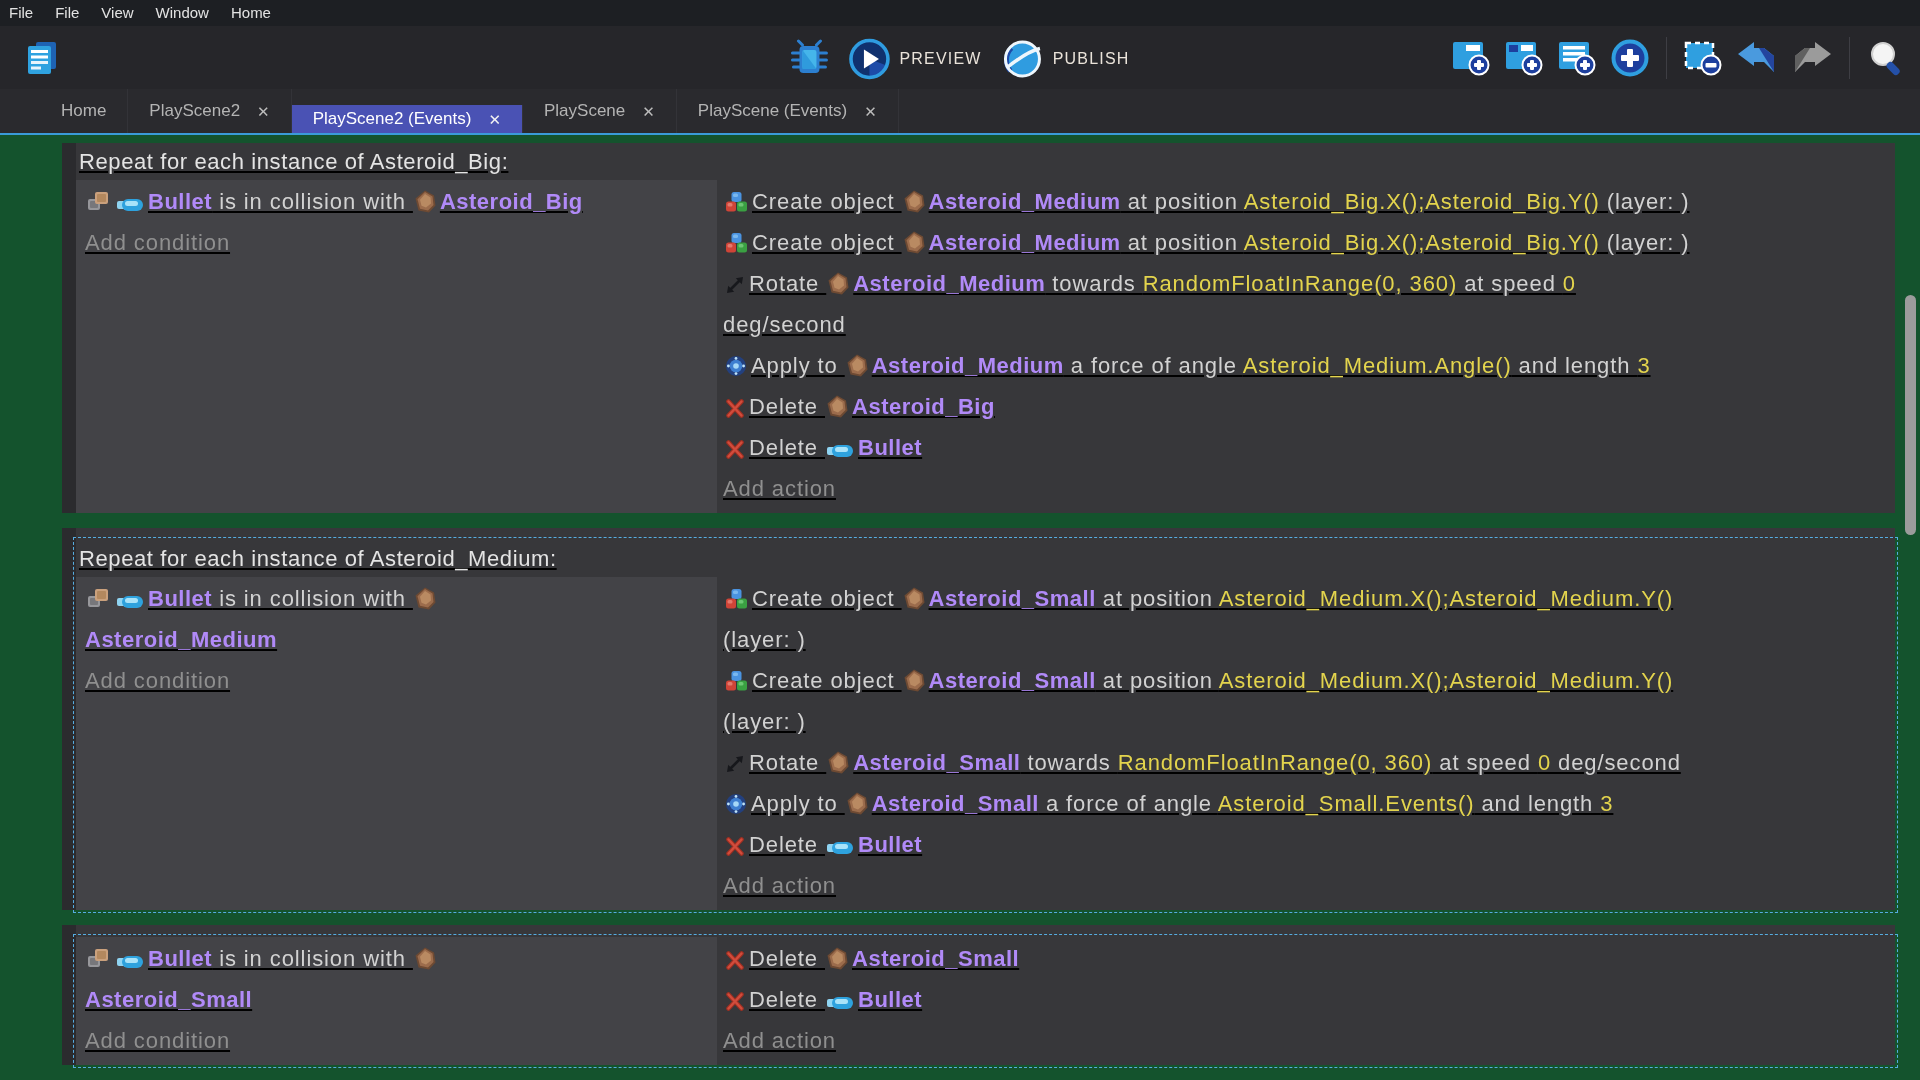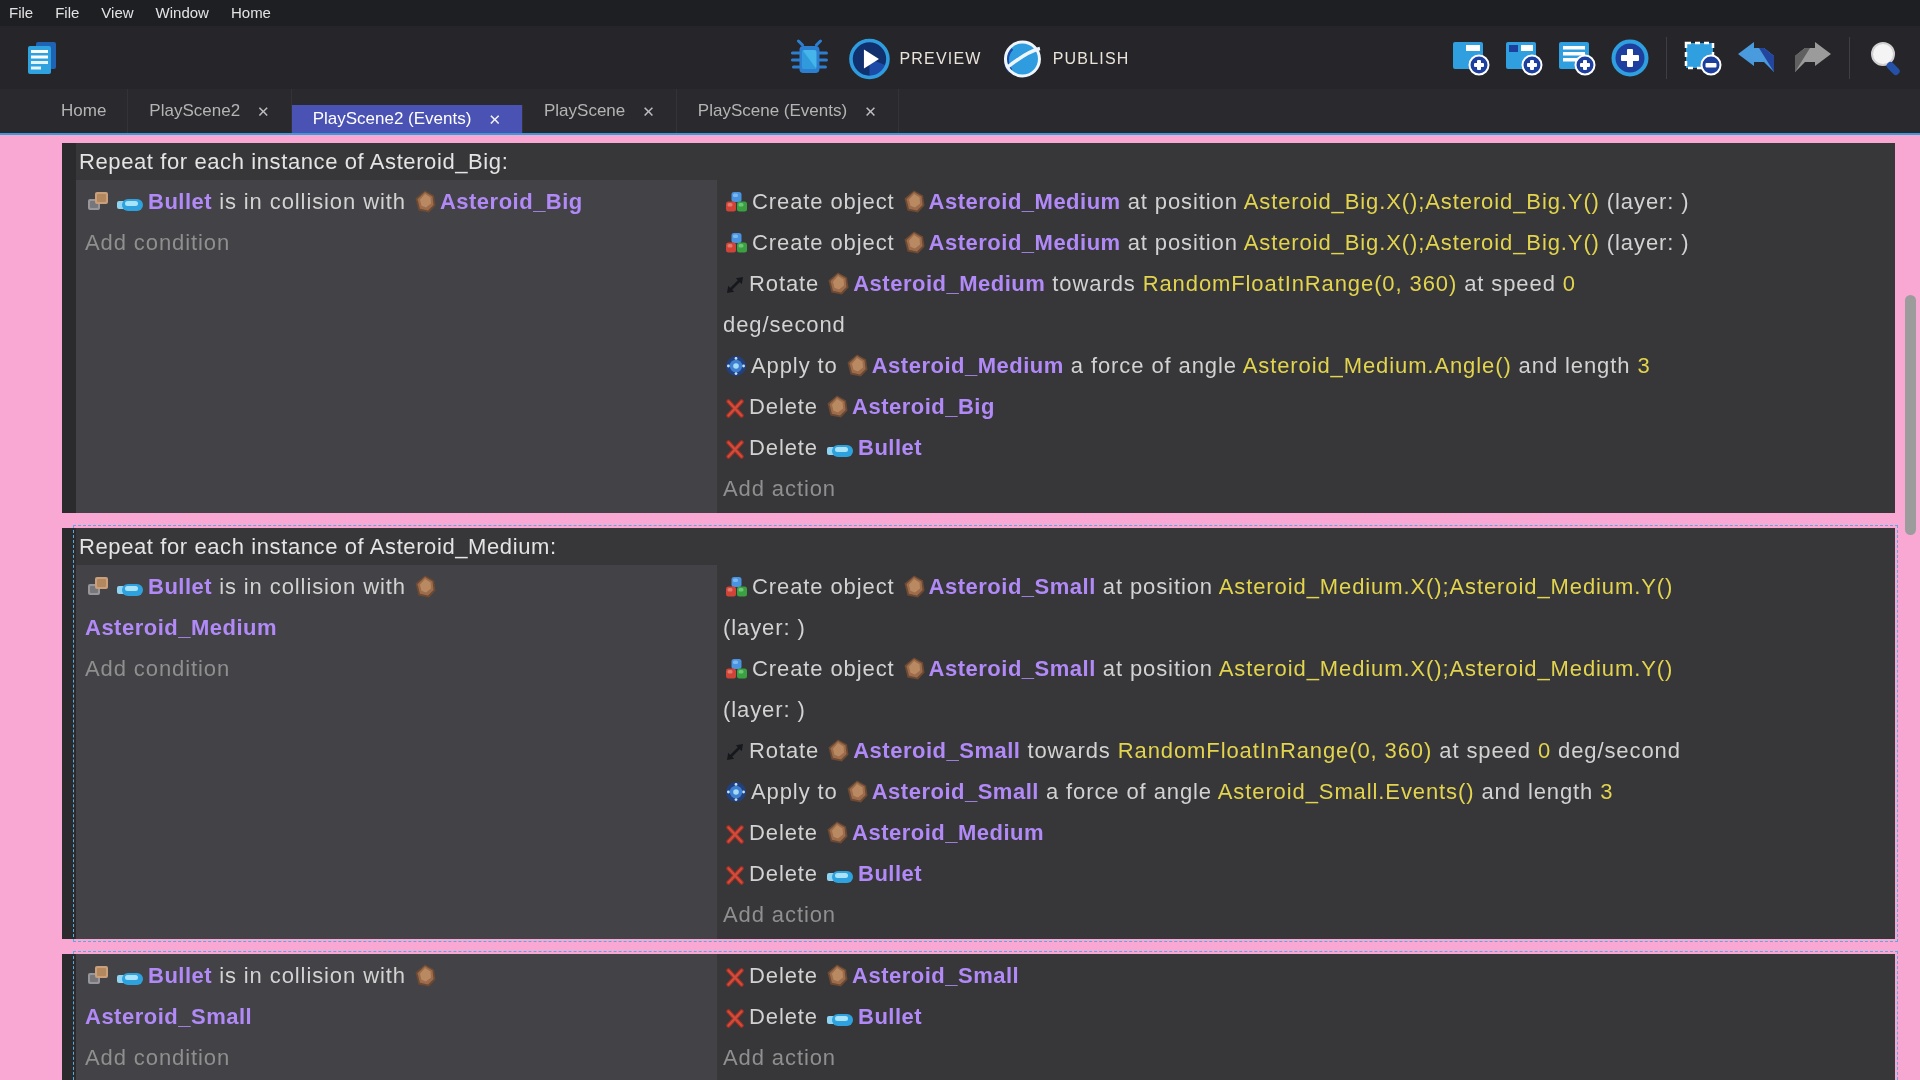--- a/index.html
+++ b/index.html
@@ -26,26 +26,26 @@
   
   .tabbar { height:46px; background:#2a2a2e; display:flex; align-items:stretch;
             border-bottom:2px solid #3a9bd9; flex:0 0 auto;padding-left:40px; }
   .tab { display:flex; align-items:center; gap:17px; padding:0 21px; font-size:17px;
          color:#b4b4b4; border-right:1px solid #333338; cursor:pointer; white-space:nowrap; }
   .tab.active { background:#4a52b4; color:#ffffff;margin-top:16px; }
   .tab .close { font-size:15px; color:#bdbdbd; line-height:1; }
   .tab.active .close { color:#f2f2f2; }
 
   
-  .events-area { flex:1 1 auto; position:relative; background:#f9a8d4; overflow:hidden;
-                 padding:8px 25px 0 62px; }
+  .events-area { flex:1 1 auto; position:relative; background:#14532d; overflow:hidden;
+                 padding:8px 25px 0 62px;text-decoration:underline; }
   .event { display:flex; margin-bottom:15px; background:#37373a; }
   .grip { flex:0 0 14px; background:#2b2b2e; }
   .ev-main { flex:1 1 auto; }
-  .event.selected .ev-main { outline:1px dashed #56ace0; outline-offset:2px; }
+  .event.selected .ev-main { outline:1px dashed #56ace0; outline-offset:2px;margin-top:12px; }
   .ev-header { height:37px; line-height:37px; padding-left:3px; color:#e4e4e4;
                font-size:22px; letter-spacing:0.6px; white-space:nowrap; }
   .ev-body { display:flex; align-items:stretch; }
   .conditions { flex:0 0 641px; background:#434347; padding:1px 10px 4px 9px; }
   .actions { flex:1 1 auto; padding:1px 8px 4px 6px; }
   .row, .add-link { font-size:22px; letter-spacing:0.9px; line-height:41px; color:#d2d2d2; }
   .add-link { color:#8f8f8f; cursor:pointer; }
   .tok-obj { color:var(--purple,#b18af8); font-weight:bold; letter-spacing:0.5px; }
   .tok-expr { color:var(--yellow,#e3d44d); }
   .icon { display:inline-block; line-height:0; margin:0 4px 0 2px; }
@@ -362,28 +362,20 @@
                       <circle cx="11" cy="18.6" r="1.4" fill="#bfe4fa"></circle>
                       <circle cx="3.4" cy="11" r="1.4" fill="#bfe4fa"></circle>
                     </svg></span><span class="tok-text">Apply to </span><span class="icon"><svg width="21" height="23" viewBox="0 0 21 23">
                       <polygon points="10,0.5 19,5.5 20.5,15.5 14,22.5 3.5,20.5 0.5,8.5" fill="#6e4a33"></polygon>
                       <polygon points="10,2 17.5,6.5 18.5,15 13,20.5 5,18.8 2.5,9.2" fill="#9c6c4c"></polygon>
                       <polygon points="10,4 15.5,7.5 16,13.5 11,17.5 6.5,15.8 5,9.8" fill="#b98a62"></polygon>
                     </svg></span><span class="tok-obj">Asteroid_Small</span><span class="tok-text"> a force of angle </span><span class="tok-expr">Asteroid_Small.Events()</span><span class="tok-text"> and length </span><span class="tok-expr">3</span></div>
                 <div class="row"><span class="icon"><svg width="20" height="19" viewBox="0 0 20 19">
                       <path d="M3.5 2.5 L16.5 16.5 M16.5 2.5 L3.5 16.5" stroke="#9e2f22" stroke-width="4.6" stroke-linecap="round"></path>
                       <path d="M3.5 2.5 L16.5 16.5 M16.5 2.5 L3.5 16.5" stroke="#d14c3c" stroke-width="2.4" stroke-linecap="round"></path>
-                    </svg></span><span class="tok-text">Delete </span><span class="icon"><svg width="21" height="23" viewBox="0 0 21 23">
-                      <polygon points="10,0.5 19,5.5 20.5,15.5 14,22.5 3.5,20.5 0.5,8.5" fill="#6e4a33"></polygon>
-                      <polygon points="10,2 17.5,6.5 18.5,15 13,20.5 5,18.8 2.5,9.2" fill="#9c6c4c"></polygon>
-                      <polygon points="10,4 15.5,7.5 16,13.5 11,17.5 6.5,15.8 5,9.8" fill="#b98a62"></polygon>
-                    </svg></span><span class="tok-obj">Asteroid_Medium</span></div>
-                <div class="row"><span class="icon"><svg width="20" height="19" viewBox="0 0 20 19">
-                      <path d="M3.5 2.5 L16.5 16.5 M16.5 2.5 L3.5 16.5" stroke="#9e2f22" stroke-width="4.6" stroke-linecap="round"></path>
-                      <path d="M3.5 2.5 L16.5 16.5 M16.5 2.5 L3.5 16.5" stroke="#d14c3c" stroke-width="2.4" stroke-linecap="round"></path>
                     </svg></span><span class="tok-text">Delete </span><span class="icon"><svg width="27" height="16" viewBox="0 0 27 16">
                       <rect x="0" y="4" width="8" height="8" rx="2" fill="#8fd4f2"></rect>
                       <rect x="5" y="2" width="21" height="12" rx="6" fill="#2ea2de"></rect>
                       <rect x="8" y="4" width="13" height="5" rx="2.5" fill="#a9e3f9"></rect>
                     </svg></span><span class="tok-obj">Bullet</span></div>
                 <div class="add-link">Add action</div>
               </div>
             </div>
           </div>
         </div>

